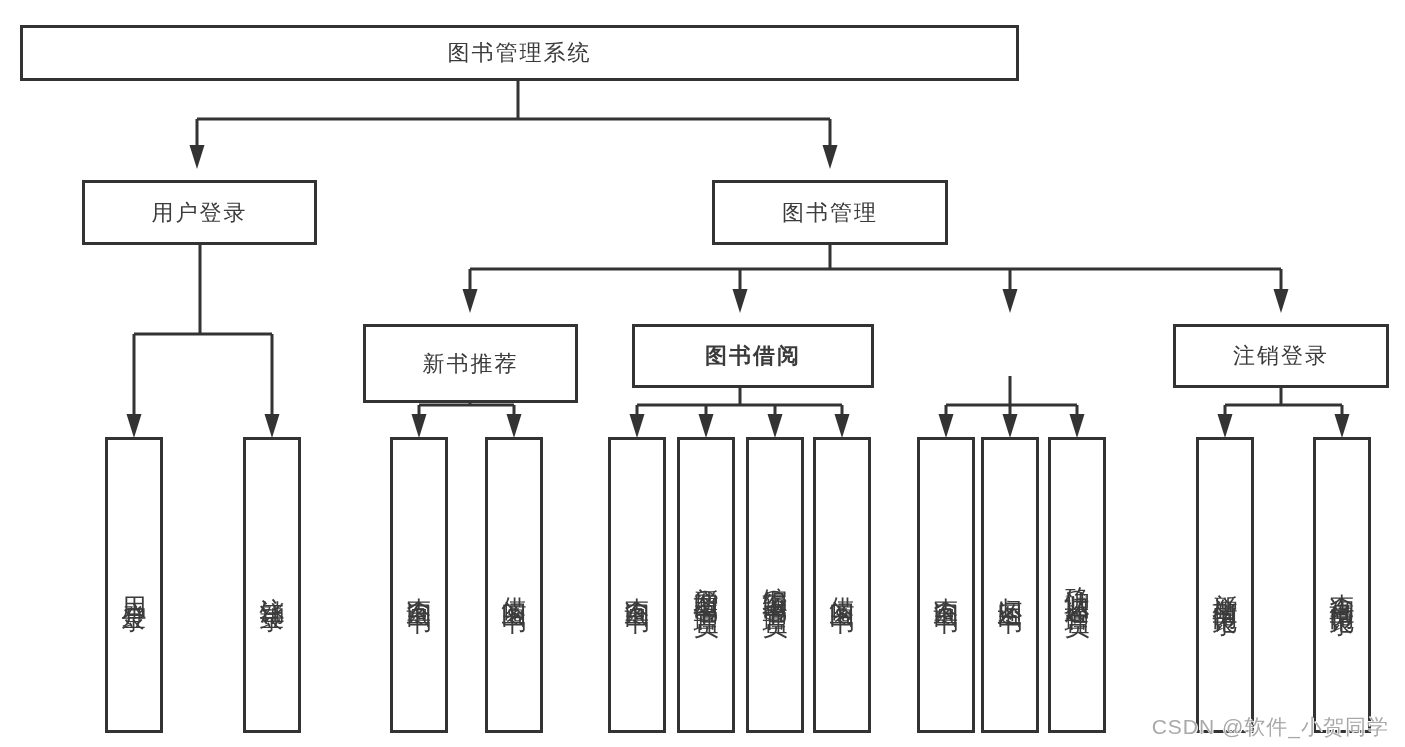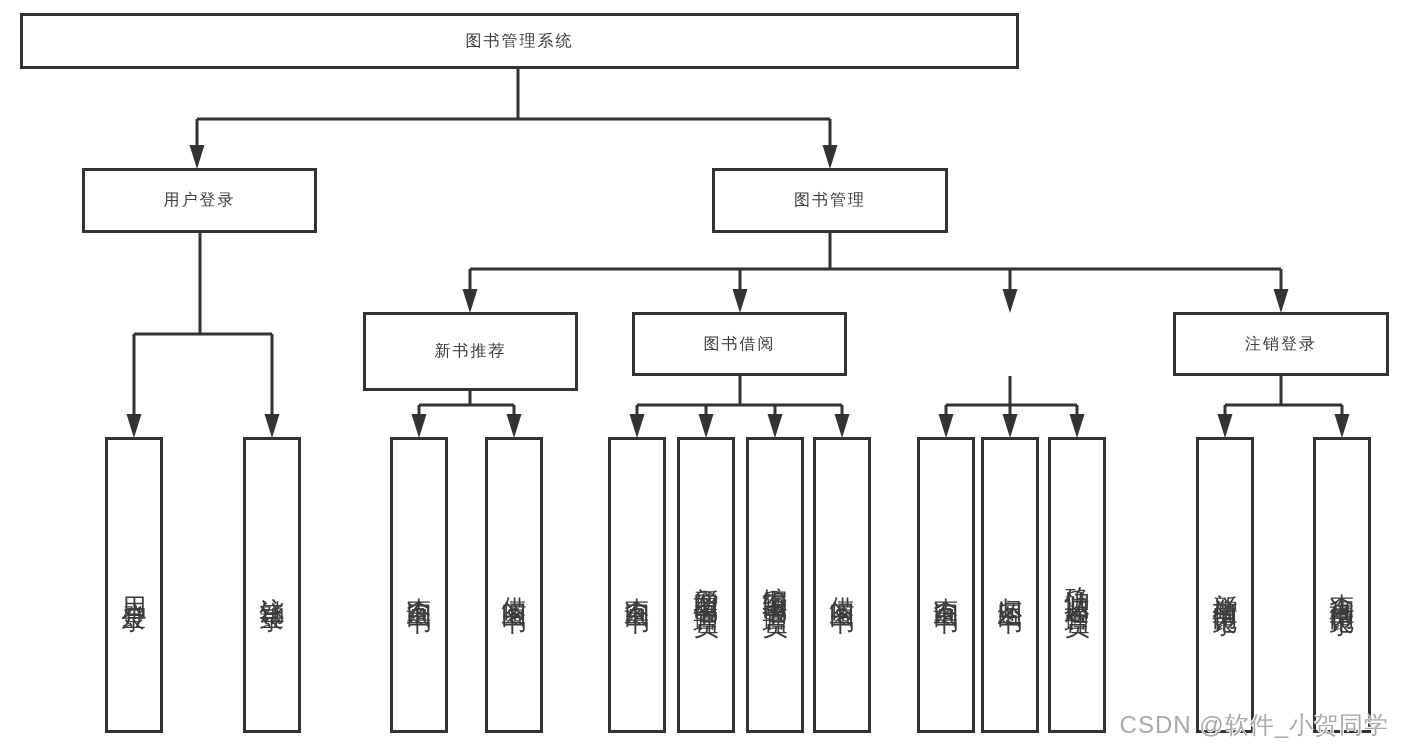--- a/index.html
+++ b/index.html
@@ -10,42 +10,43 @@
     font-family:"Liberation Sans","DejaVu Sans",sans-serif;
     overflow:hidden;
   }
   #connectors{position:absolute;left:0;top:0;width:1405px;height:747px;}
   .hbox{
     position:absolute;
     box-sizing:border-box;
     border:3px solid #333333;
     background:#ffffff;
     display:flex;align-items:center;justify-content:center;
-    font-size:16px;color:#3b3b3b;letter-spacing:2px;
+    font-size:22px;color:#3b3b3b;letter-spacing:2px;
     white-space:nowrap;
+    margin-top:12px;
   }
   .vbox{
     position:absolute;
     top:437px;width:58px;height:296px;
     box-sizing:border-box;
     border:3px solid #333333;
     background:#ffffff;
     display:flex;align-items:center;justify-content:center;
   }
   .vbox span{
     writing-mode:vertical-rl;
     text-orientation:mixed;
     font-size:25px;color:#3b3b3b;
     letter-spacing:4px;line-height:1;
     white-space:nowrap;
   }
   #watermark{
     position:absolute;
     right:16px;bottom:6px;
-    font-size:24px;
+    font-size:21px;
     color:#a9a9a9;
     letter-spacing:1px;
     text-shadow:1px 1px 0 #ffffff,-1px -1px 0 #ffffff;
     z-index:10;
     white-space:nowrap;
   }
 </style>
 </head>
 <body>
 
@@ -108,21 +109,21 @@
       <polygon points="1342,438 1334.5,414 1349.5,414"></polygon>
     </g>
   </svg>
 
   <div class="hbox" style="left:20px;top:13px;width:999px;height:56px;">图书管理系统</div>
 
   <div class="hbox" style="left:82px;top:168px;width:235px;height:65px;">用户登录</div>
   <div class="hbox" style="left:712px;top:168px;width:236px;height:65px;">图书管理</div>
 
   <div class="hbox" style="left:363px;top:312px;width:215px;height:79px;text-align:center;">新书推荐</div>
-  <div class="hbox" style="left:632px;top:312px;width:215px;height:64px;">图书借阅</div>
+  <div class="hbox" style="left:632px;top:312px;width:242px;height:64px;font-weight:bold;">图书借阅</div>
   <div class="hbox" style="left:1173px;top:312px;width:216px;height:64px;">注销登录</div>
 
   <div class="vbox" style="left:105px;">
     <span>用户登录</span>
   </div>
   <div class="vbox" style="left:243px;">
     <span>注销登录</span>
   </div>
 
   <div class="vbox" style="left:390px;">

